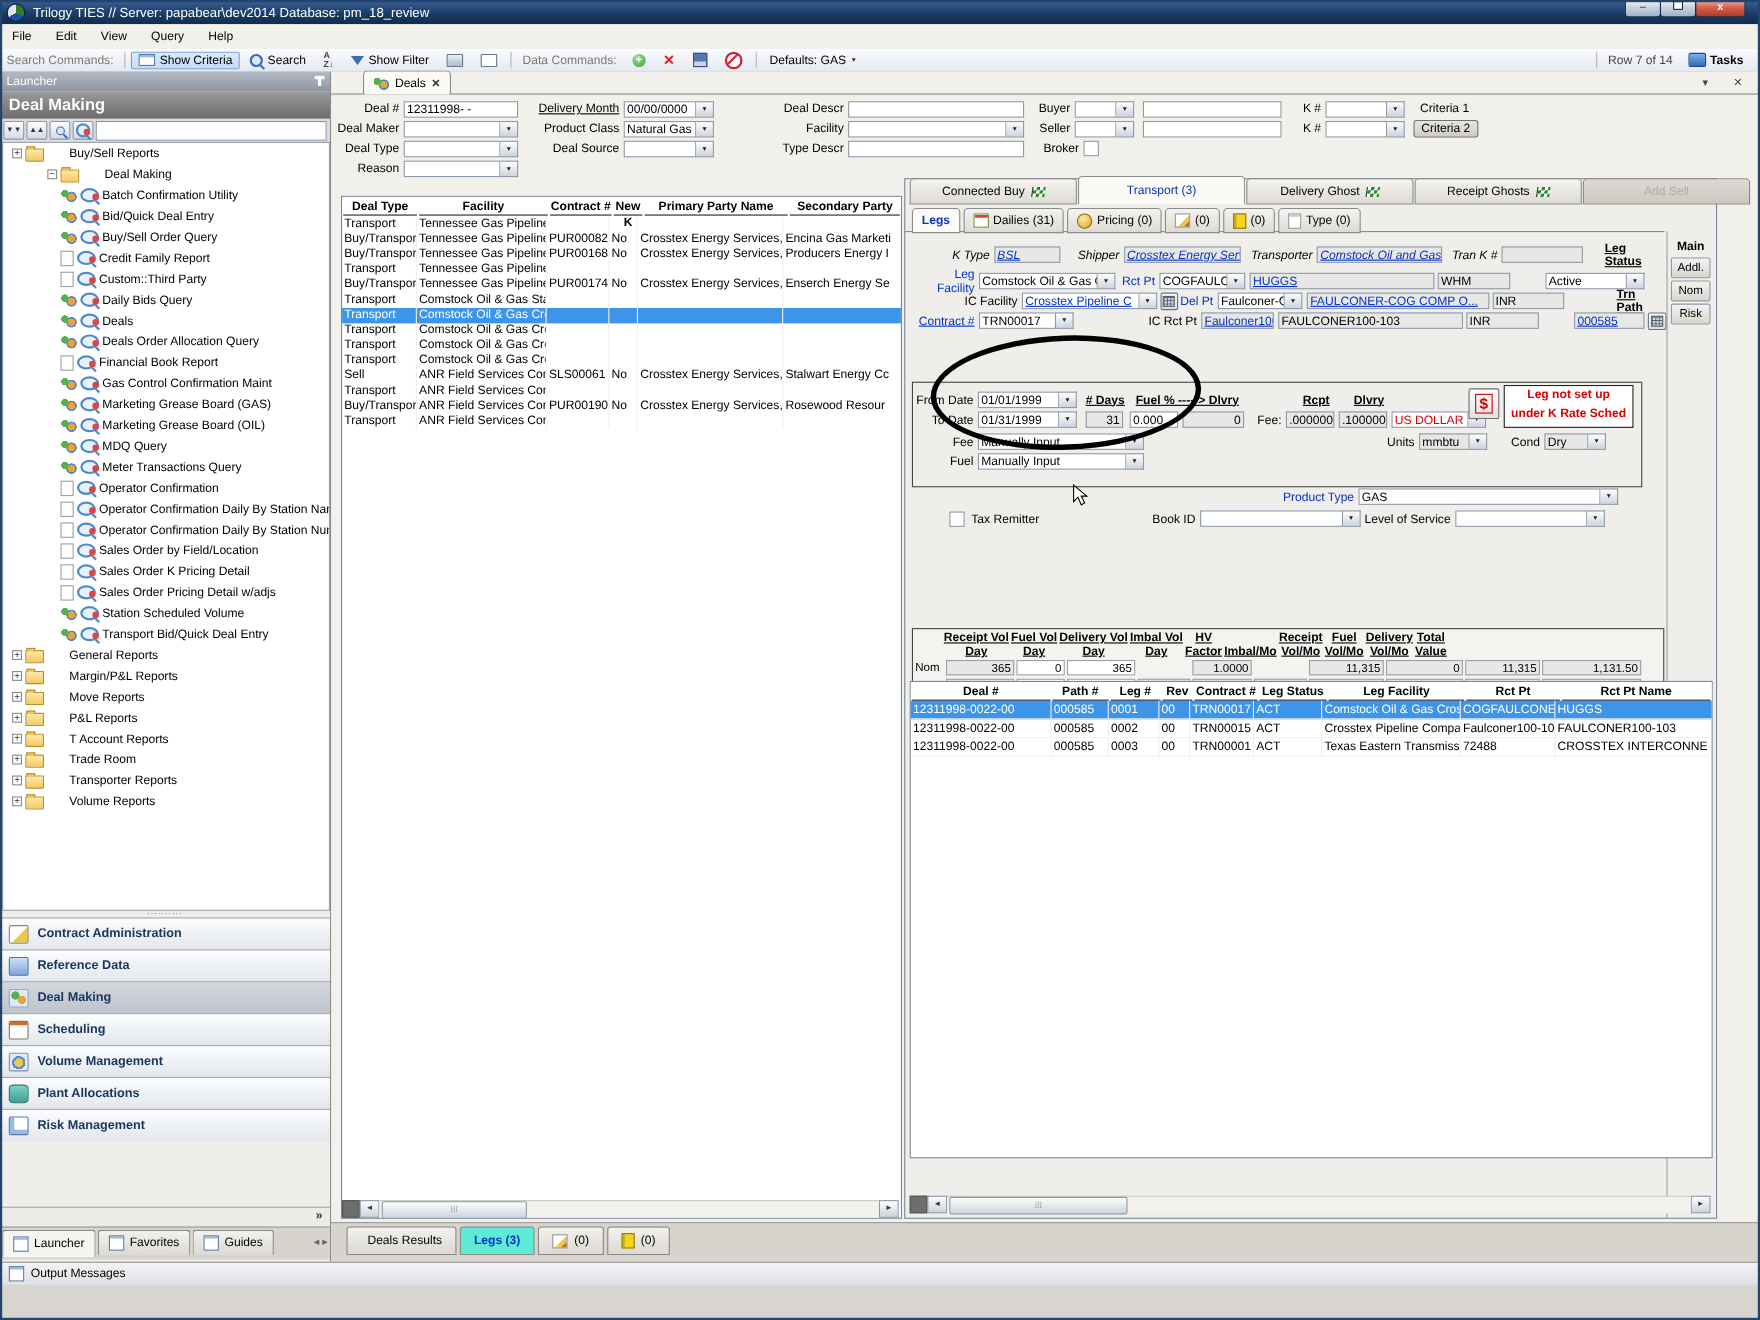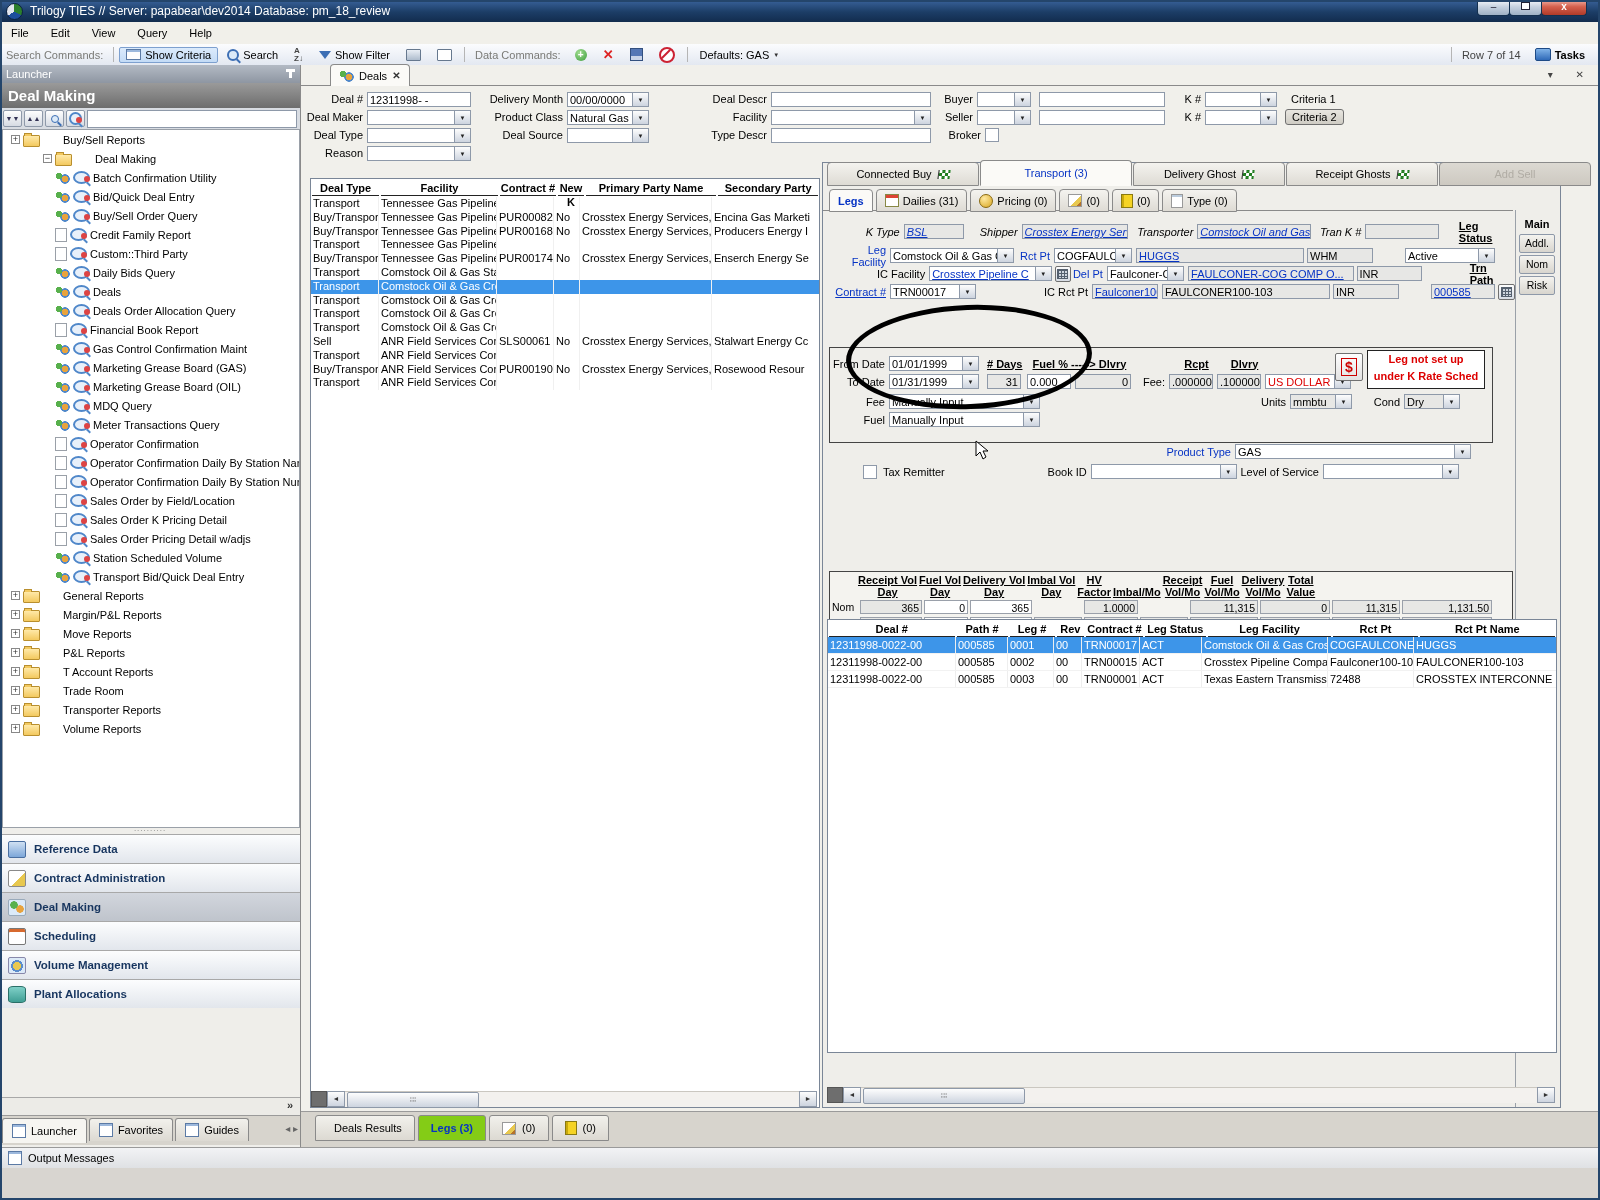--- a/index.html
+++ b/index.html
@@ -176,21 +176,21 @@
   .ptable{position:absolute;left:4px;top:456px;width:728px;height:432px;background:#fff;border:1px solid #7a8697;}
   .pt-head{display:flex;font-weight:bold;background:#fff;}
   .pt-head .hc{border-bottom:1px solid #222;margin:2px 1px 0 1px;height:14px;line-height:14px;text-align:center;}
   .pt-row{display:flex;height:16px;line-height:16px;white-space:nowrap;border-bottom:1px solid #f2f2f2;}
   .pt-row .c{overflow:hidden;padding-left:2px;box-sizing:border-box;border-right:1px solid #eee;}
   .pt-row.sel{background:#3d95e9;color:#fff;}
   .p1{width:128px;}.p2{width:52px;}.p3{width:46px;}.p4{width:28px;}.p5{width:58px;}.p6{width:62px;}.p7{width:126px;}.p8{width:86px;}.p9{width:138px;border-right:none!important;}
   
   .m-bottom{position:absolute;left:0px;top:1046px;width:1299px;height:36px;background:#d7d4cd;border-top:1px solid #9a9a9a;display:flex;align-items:flex-start;gap:3px;padding:3px 0 0 14px;box-sizing:border-box;}
   .m-tab{height:24px;border:1px solid #8a8a8a;border-radius:3px 3px 0 0;background:linear-gradient(180deg,#f2f1ec,#dcd9d2);display:flex;align-items:center;gap:6px;padding:0 12px;}
-  .m-tab.sel{background:#84cc16;color:#0633c4;font-weight:bold;}
+  .m-tab.sel{background:#5eead4;color:#0633c4;font-weight:bold;}
   
   .ellipse{position:absolute;left:846px;top:305px;width:236px;height:94px;border:5px solid #000;border-radius:50%;transform:rotate(-2deg);z-index:60;pointer-events:none;}
   .cursor{position:absolute;left:975px;top:440px;z-index:70;pointer-events:none;}
 </style>
 </head>
 <body>
 
 <div class="abs titlebar">
   <span class="t-ic"></span>
   <span class="t-txt">Trilogy TIES //  Server: papabear\dev2014 Database: pm_18_review</span>
@@ -469,42 +469,46 @@
         <span class="texp plus">+</span>
         <span class="ti folder"></span>
         <span class="tmag hide"></span>
         <span class="tlabel">Volume Reports</span>
       </div>
     </div>
   <div class="splitter">..........</div>
   <div class="navlist">
 
   <div class="nav-item ">
+        <span class="nic contract"></span>
+        <span class="nlabel">Contract Administration</span>
+      </div>
+      <div class="nav-item ">
         <span class="nic ref"></span>
         <span class="nlabel">Reference Data</span>
-      </div>
-      <div class="nav-item ">
-        <span class="nic contract"></span>
-        <span class="nlabel">Contract Administration</span>
       </div>
       <div class="nav-item sel">
         <span class="nic deal"></span>
         <span class="nlabel">Deal Making</span>
       </div>
       <div class="nav-item ">
         <span class="nic sched"></span>
         <span class="nlabel">Scheduling</span>
       </div>
       <div class="nav-item ">
         <span class="nic volume"></span>
         <span class="nlabel">Volume Management</span>
       </div>
       <div class="nav-item ">
         <span class="nic plant"></span>
         <span class="nlabel">Plant Allocations</span>
+      </div>
+      <div class="nav-item ">
+        <span class="nic risk"></span>
+        <span class="nlabel">Risk Management</span>
       </div>
     </div>
   <div class="nav-tail">
       <span class="chev">»<br><span style="font-size:7px;">▼</span></span>
     </div>
   <div class="l-tabs">
     <span id="ltabs-holder" style="display:flex;gap:2px;">
         <span class="l-tab sel">
           <span class="ic-list"></span>
           <span>Launcher</span>
@@ -528,21 +532,21 @@
     <span>Deals</span>
     <span class="x">✕</span>
   </div>
   <div class="tab-line"></div>
   <div class="corner-ctl">▾ ✕</div>
 
   <div class="crit">
     <div class="crow" style="left:0px;top:5px;">
       <span class="rlbl" style="width:62px;">Deal #</span>
       <span class="fld" style="width:104px;">12311998-   -</span>
-      <span class="rlbl" style="width:92px;">Delivery Month</span>
+      <span class="rlbl" style="width:92px;text-decoration:underline;">Delivery Month</span>
       <span class="fld" style="width:66px;">00/00/0000</span>
         <span class="dd">▼</span>
       <span class="rlbl" style="width:118px;">Deal Descr</span>
       <span class="fld" style="width:160px;"></span>
       <span class="rlbl" style="width:42px;">Buyer</span>
       <span class="fld" style="width:38px;"></span>
         <span class="dd">▼</span>
       <span class="fld" style="width:126px;margin-left:8px;"></span>
       <span class="rlbl" style="width:36px;">K #</span>
       <span class="fld" style="width:56px;"></span>

